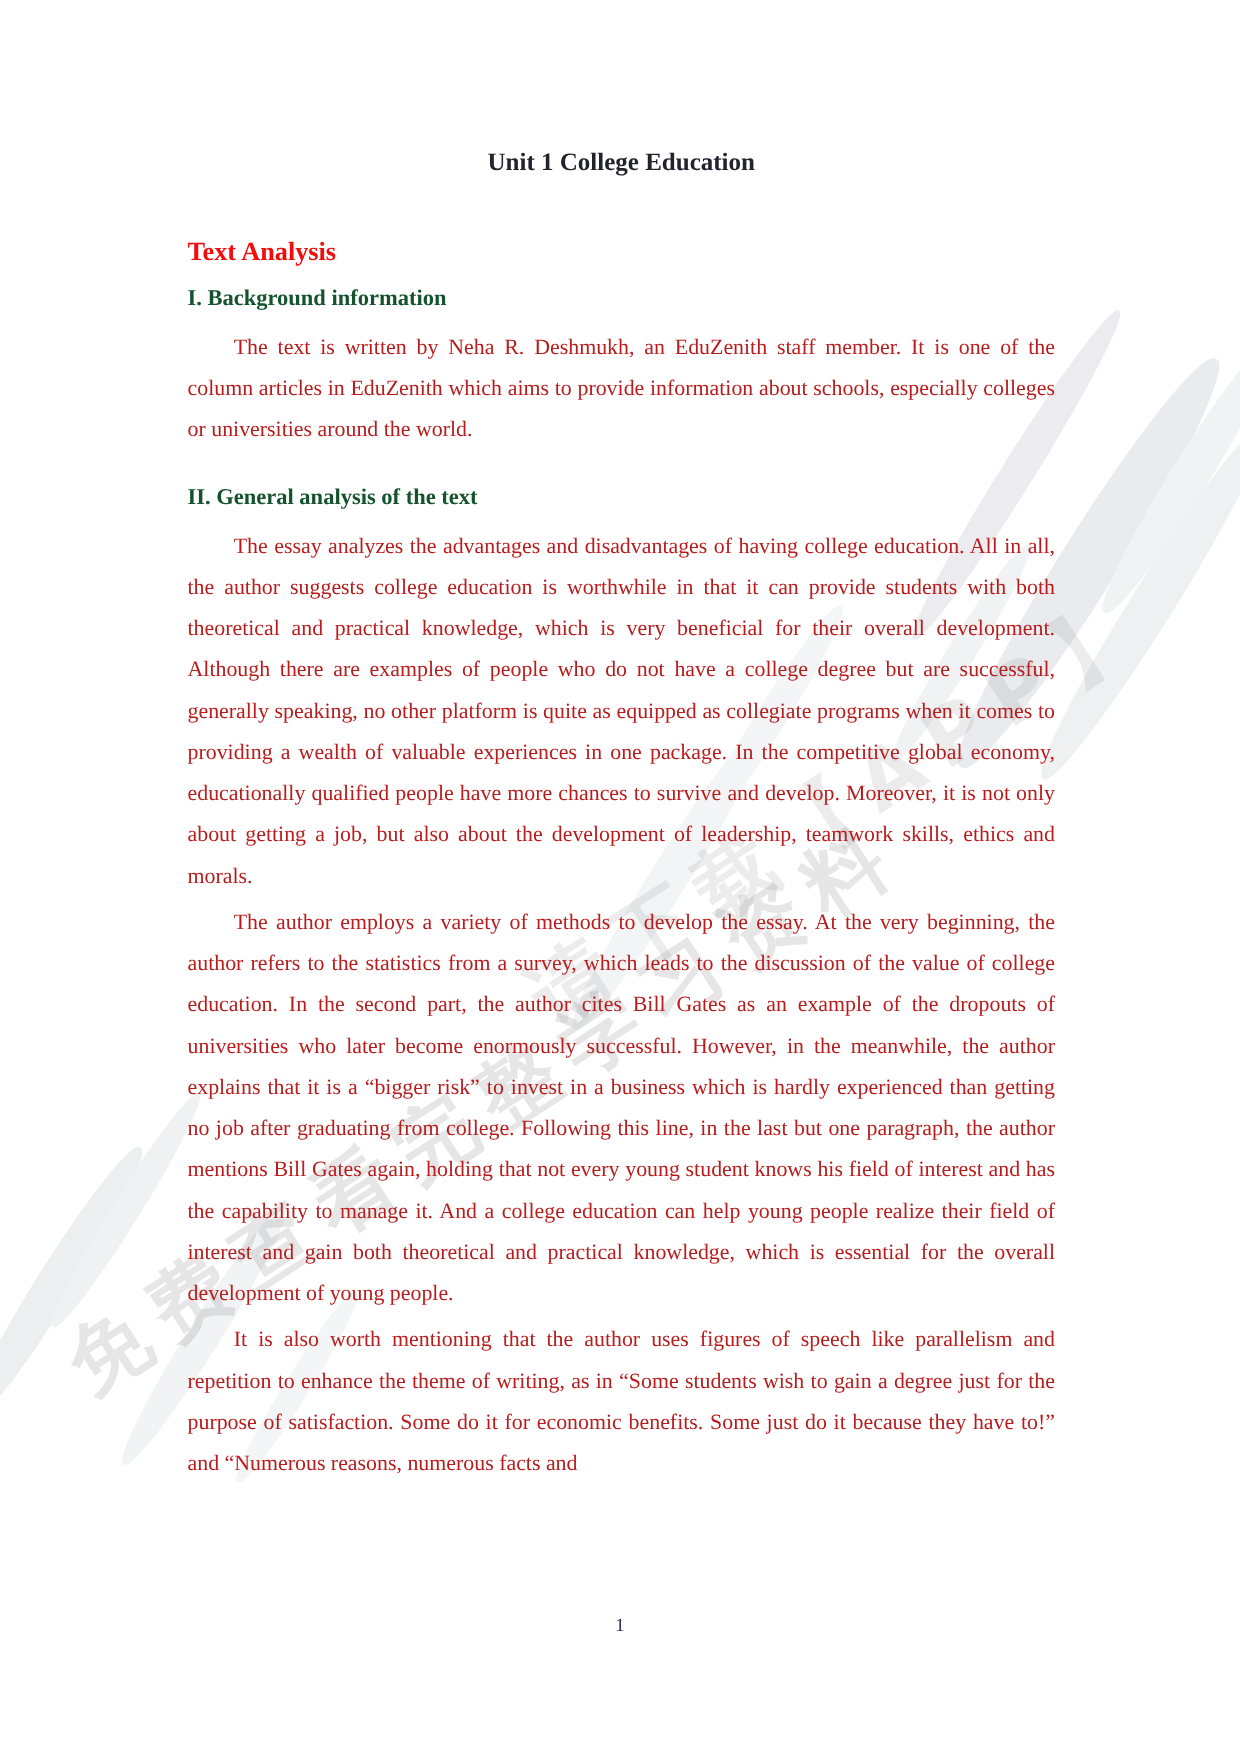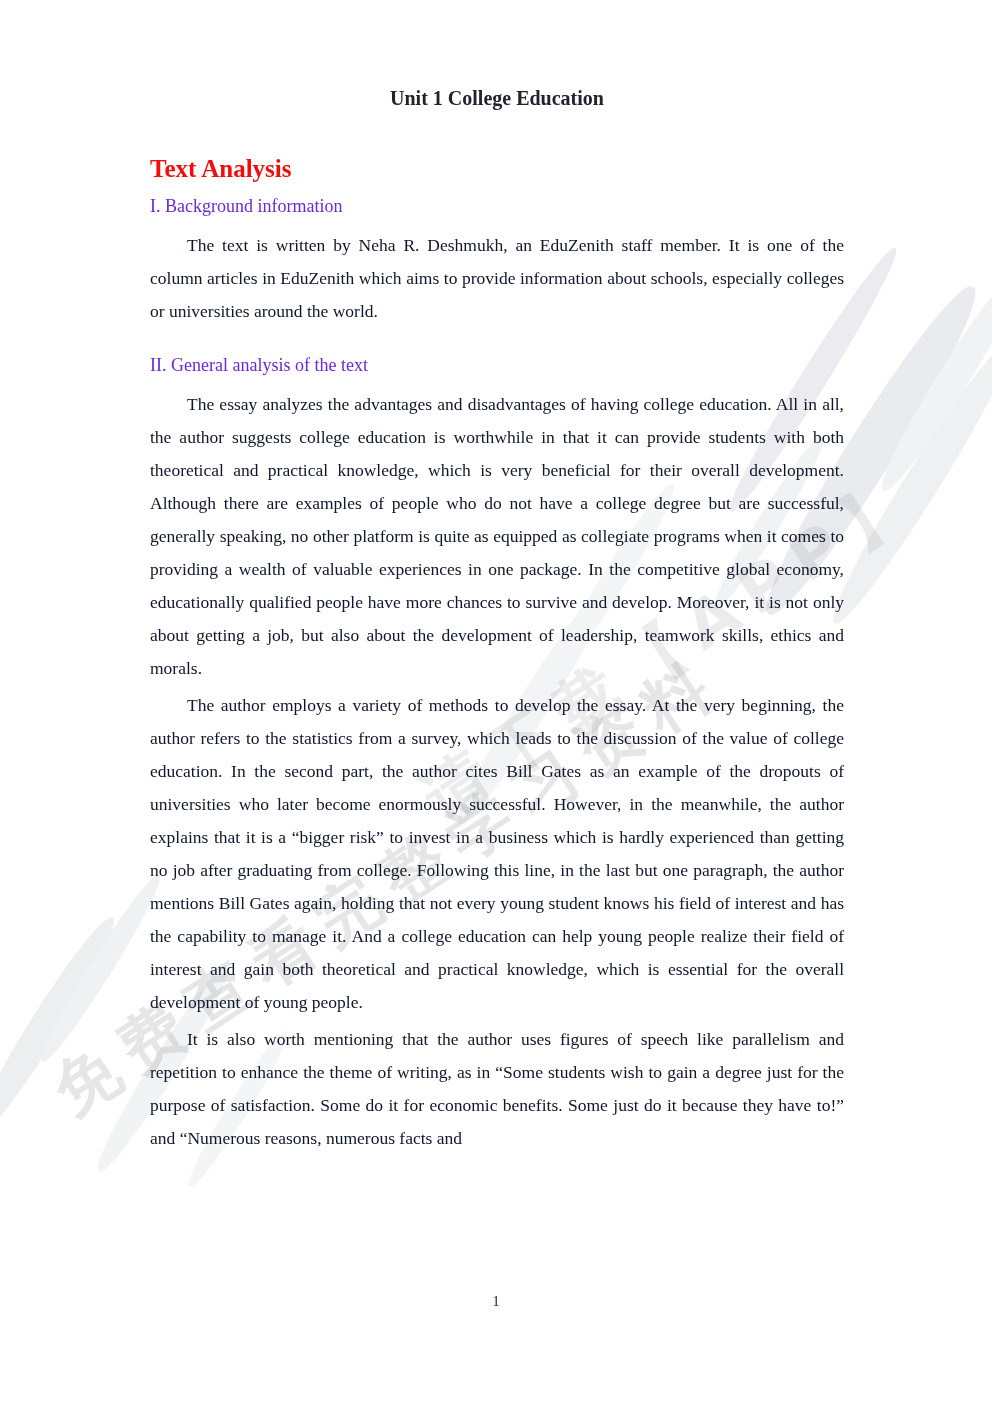--- a/index.html
+++ b/index.html
@@ -52,48 +52,48 @@
 
   
   .content {
     position: absolute;
     left: 150px; top: 0;
     width: 694px;
     z-index: 1;
   }
   .doc-title {
     margin: 0;
-    padding-top: 85px;
+    padding-top: 117px;
     font-size: 20px;
     line-height: 26px;
     font-weight: bold;
     text-align: center;
   }
   .section-title {
     margin: 44px 0 0 0;
-    font-size: 25px;
+    font-size: 21px;
     line-height: 28px;
     font-weight: bold;
     color: #f20d0d;
   }
   .sub-heading {
     margin: 11px 0 0 0;
     font-size: 18px;
     line-height: 25px;
-    font-weight: normal;
-    color: #6d28d9;
+    font-weight: bold;
+    color: #14532d;
   }
   .sub-heading.second { margin-top: 25px; }
   .para {
     margin: 10px 0 0 0;
     font-size: 17.5px;
     line-height: 33px;
     text-align: justify;
     text-indent: 37px;
-    color: #0f172a;
+    color: #b91c1c;
   }
   .para + .para { margin-top: 4px; }
 
   .page-number {
     position: absolute;
     left: 0; right: 0;
     top: 1293px;
     text-align: center;
     font-size: 15px;
     color: #2a2a55;

